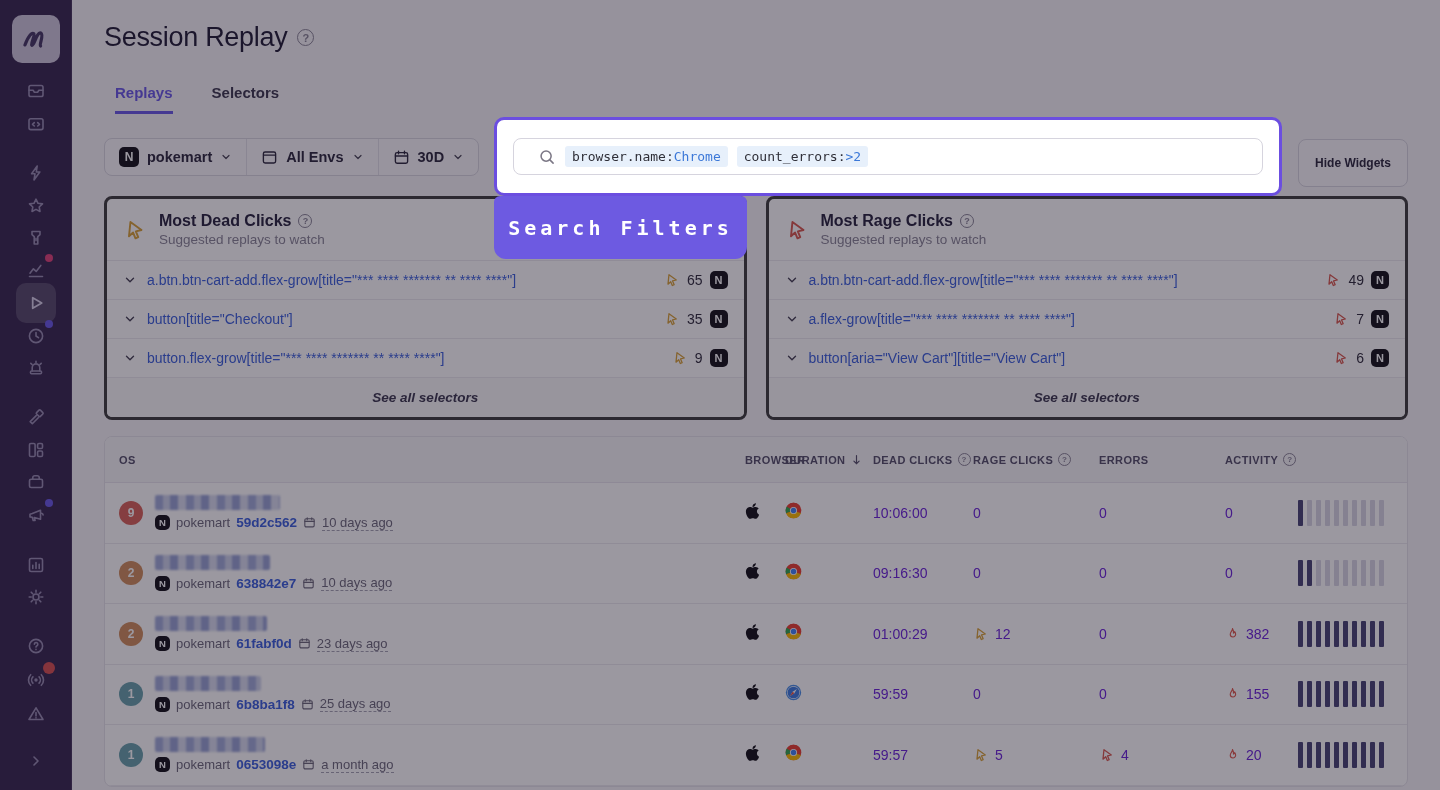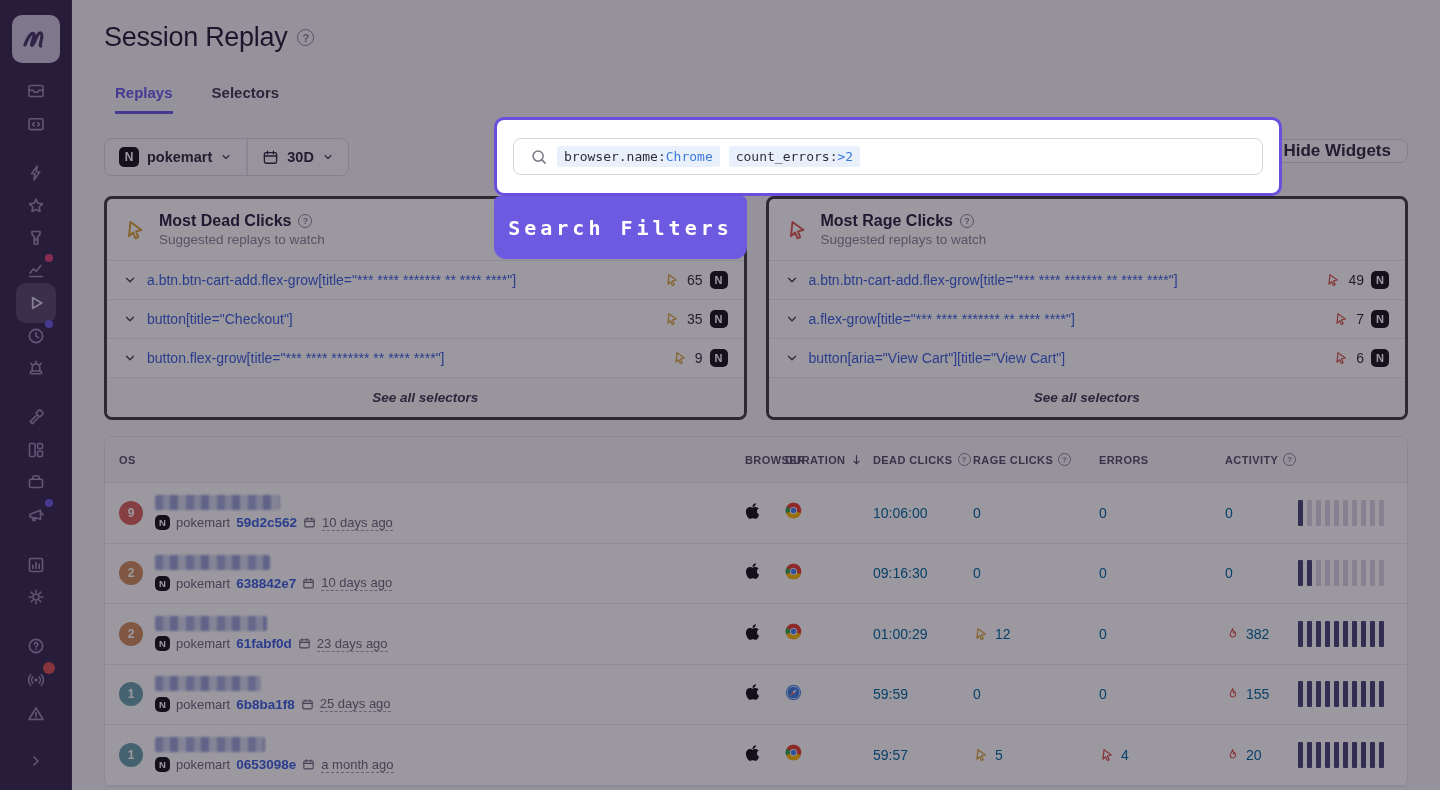--- a/index.html
+++ b/index.html
@@ -32,21 +32,21 @@
 
   
   .filter-group { position:absolute; left:104px; top:138px; height:38px; display:flex; align-items:center; border:1px solid #d9d7e1; border-radius:8px; background:#faf9fb; }
   .filter-item { display:flex; align-items:center; gap:8px; padding:0 14px; font-size:14.5px; font-weight:bold; color:#2f2b40; height:100%; }
   .filter-div { width:1px; height:100%; background:#e2e0e8; }
   .n-square { display:inline-flex; align-items:center; justify-content:center; background:#17151d; color:#fff; border-radius:5px; font-weight:bold; }
   .n-20 { width:20px; height:20px; font-size:12px; }
   .n-18 { width:18px; height:18px; font-size:11px; }
   .n-15 { width:15px; height:15px; font-size:9.5px; }
   .chev { stroke:#4a4658; fill:none; stroke-width:2; stroke-linecap:round; stroke-linejoin:round; }
-  .hide-widgets { position:absolute; right:32px; top:139px; height:24px; padding:0 16px; display:flex; align-items:center; border:1px solid #d8d6e0; border-radius:8px; background:#faf9fb; font-size:17px; font-weight:bold; color:#2f2b40; cursor:pointer; }
+  .hide-widgets { position:absolute; right:32px; top:139px; height:48px; padding:0 16px; display:flex; align-items:center; border:1px solid #d8d6e0; border-radius:8px; background:#faf9fb; font-size:12px; font-weight:bold; color:#2f2b40; cursor:pointer; }
 
   
   .widgets { position:absolute; left:104px; right:32px; top:196px; display:flex; gap:19px; }
   .card { flex:1; background:#fff; border:3px solid #404040; border-radius:8px; overflow:hidden; }
   .w-head { display:flex; align-items:center; gap:12px; padding:10px 16px; height:61px; }
   .w-titles { display:flex; flex-direction:column; gap:2px; }
   .w-title-line { display:flex; align-items:center; gap:7px; }
   .w-title { font-size:16px; font-weight:bold; color:#2a2640; }
   .w-sub { font-size:13.5px; color:#8b8798; }
   .w-row { display:flex; align-items:center; gap:10px; height:39px; padding:0 16px; border-top:1px solid #eceaf0; }
@@ -64,34 +64,34 @@
   .replay-cell { display:flex; align-items:center; gap:12px; }
   .badge { width:24px; height:24px; border-radius:50%; color:#fff; font-size:12px; font-weight:bold; display:flex; align-items:center; justify-content:center; flex:none; }
   .badge.red { background:var(--badge_red); }
   .badge.orange { background:var(--badge_orange); }
   .badge.teal { background:var(--badge_teal); }
   .blur-name { width:118px; height:15px; border-radius:2px; background:repeating-linear-gradient(90deg,#98a4d6 0 8px,#c9cfe9 8px 15px,#8e9bd0 15px 23px,#d6daee 23px 31px); filter:blur(1.3px); opacity:0.9; }
   .meta { display:flex; align-items:center; gap:6px; margin-top:5px; }
   .meta .proj { font-size:13px; color:#6f6b7d; }
   .meta .sid { font-size:13.5px; font-weight:bold; color:var(--link_blue); cursor:pointer; }
   .meta .ago { font-size:13px; color:#6f6b7d; border-bottom:1px dashed #a8a5b5; cursor:pointer; }
-  .num-cell { font-size:14px; color:#0369a1; display:flex; align-items:center; gap:6px;text-align:center; }
+  .num-cell { font-size:14px; color:#6d28d9; display:flex; align-items:center; gap:6px;text-align:center; }
   .bars { display:flex; gap:4px; align-items:center; }
   .bars span { width:5px; height:26px; border-radius:1px; background:#d9d7e6; }
   .bars span.dark { background:#4b4878; }
 
   
   .cursor-yellow { stroke:var(--dead_click_yellow); }
   .cursor-red { stroke:var(--rage_click_red); }
   .flame { stroke:var(--error_red); }
 
   
   .dim-overlay { position:absolute; inset:0; background:rgba(17,10,28,0.42); z-index:40; }
   .spotlight { position:absolute; left:494px; top:117px; width:788px; height:79px; background:#fff; border:3px solid var(--spotlight_border); border-radius:10px; z-index:50; display:flex; align-items:center; padding:0 16px; }
-  .search-box { flex:1; height:37px; border:1px solid #d6d4de; border-radius:8px; display:flex; align-items:center; padding:0 16px; gap:9px; background:#fff; }
+  .search-box { flex:1; height:37px; border:1px solid #d6d4de; border-radius:8px; display:flex; align-items:center; padding:0 24px; gap:9px; background:#fff; }
   .token { font-family:"DejaVu Sans Mono", monospace; font-size:13px; background:#e7f0fb; border-radius:3px; padding:3px 7px; color:#2f2f38; white-space:nowrap; }
   .token .val { color:var(--token_value_blue); }
   .tooltip { position:absolute; left:494px; top:196px; width:253px; height:63px; background:var(--tooltip_bg); border-radius:6px 6px 12px 12px; z-index:50; display:flex; align-items:center; justify-content:center; font-family:"DejaVu Sans Mono", monospace; font-weight:bold; font-size:20px; letter-spacing:4px; color:#ffffff; }
 </style>
 </head>
 <body>
 
 <nav class="sidebar">
   <div class="logo">
     <svg width="34" height="34" viewBox="0 0 20 20">
@@ -229,20 +229,30 @@
 
 <div class="filter-group">
   <div class="filter-item">
     <span class="n-square n-20">N</span>
     <span>pokemart</span>
     <svg class="chev" width="12" height="12" viewBox="0 0 20 20">
         <path d="M5 7.5l5 5 5-5"></path>
       </svg>
   </div>
   <div class="filter-div"></div>
+  <div class="filter-item">
+    <svg width="17" height="17" viewBox="0 0 20 20" stroke="#2f2b40" fill="none" stroke-width="1.6">
+        <rect x="2.8" y="3.5" width="14.4" height="13" rx="2"></rect>
+        <path d="M2.8 7.2h14.4M5.3 5.3h.01M7.3 5.3h.01"></path>
+      </svg>
+    <span>All Envs</span>
+    <svg class="chev" width="12" height="12" viewBox="0 0 20 20">
+        <path d="M5 7.5l5 5 5-5"></path>
+      </svg>
+  </div>
   <div class="filter-div"></div>
   <div class="filter-item">
     <svg width="17" height="17" viewBox="0 0 20 20" stroke="#2f2b40" fill="none" stroke-width="1.6" stroke-linecap="round">
         <rect x="2.8" y="4.2" width="14.4" height="12.6" rx="2"></rect>
         <path d="M2.8 8.2h14.4M6.5 2.6v3M13.5 2.6v3"></path>
       </svg>
     <span>30D</span>
     <svg class="chev" width="12" height="12" viewBox="0 0 20 20">
         <path d="M5 7.5l5 5 5-5"></path>
       </svg>

